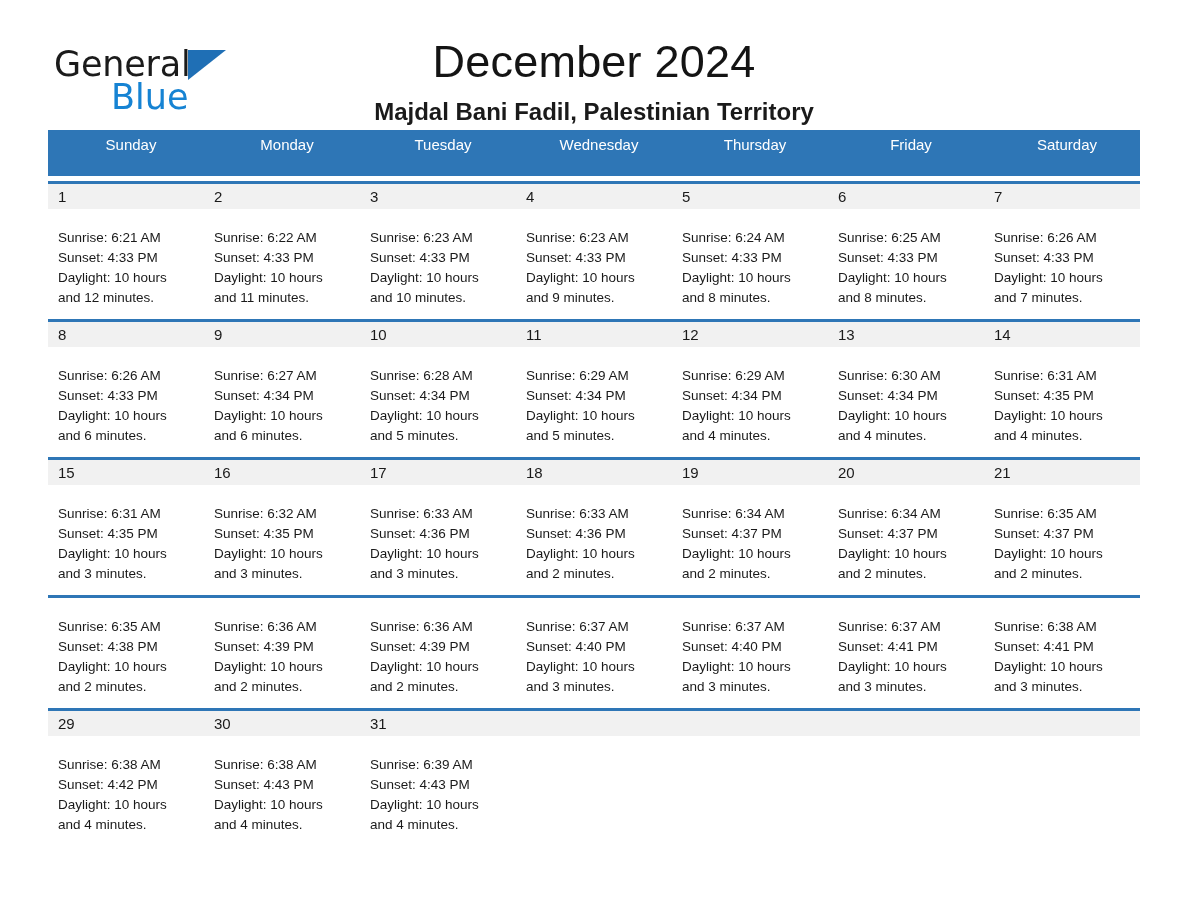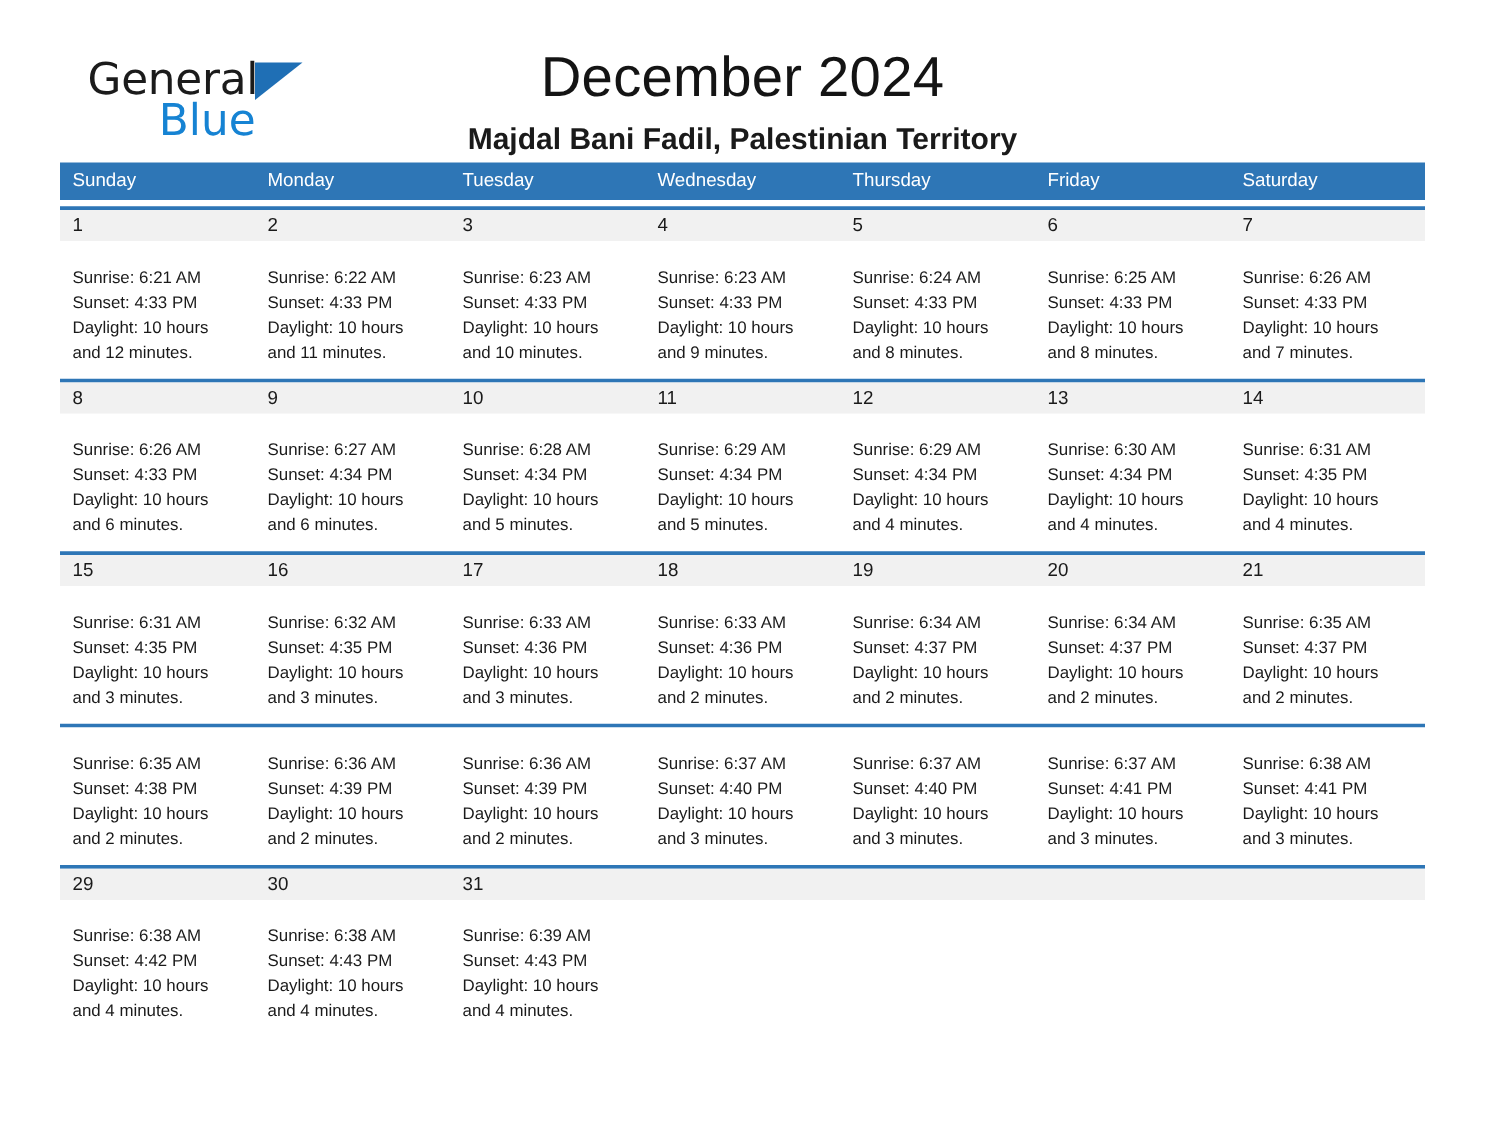--- a/index.html
+++ b/index.html
@@ -22,21 +22,21 @@
     padding: 0 48px;
   }
 
   
   .header {
     position: relative;
     height: 110px;
   }
   .brand {
     position: absolute;
-    left: 22px;
+    left: 6px;
     top: 44px;
     width: 300px;
     height: 70px;
   }
   .brand-general {
     font-size: 35px;
     color: #1b1b1b;
     letter-spacing: -0.2px;
     line-height: 1;
     font-family: "DejaVu Sans", sans-serif;
@@ -86,21 +86,22 @@
   }
 
   
   .calendar {
     margin-top: 20px;
     width: 1092px;
   }
   .dow-row {
     display: flex;
     background: #2e76b6;
-    height: 30px;
+    height: 46px;
+    text-align: center;
   }
   .dow {
     flex: 1 1 0;
     color: #ffffff;
     font-size: 15px;
     line-height: 30px;
     padding-left: 10px;
     box-sizing: border-box;
     white-space: nowrap;
   }

